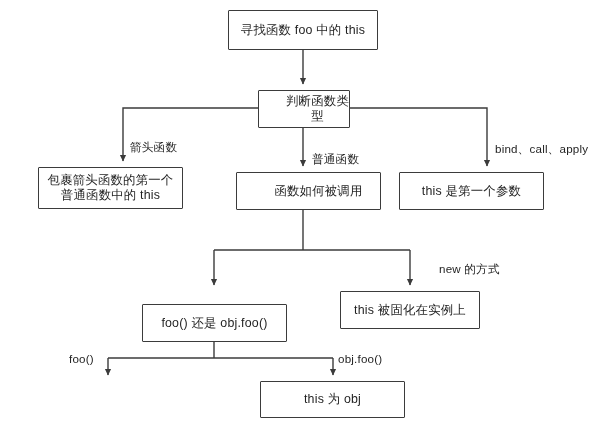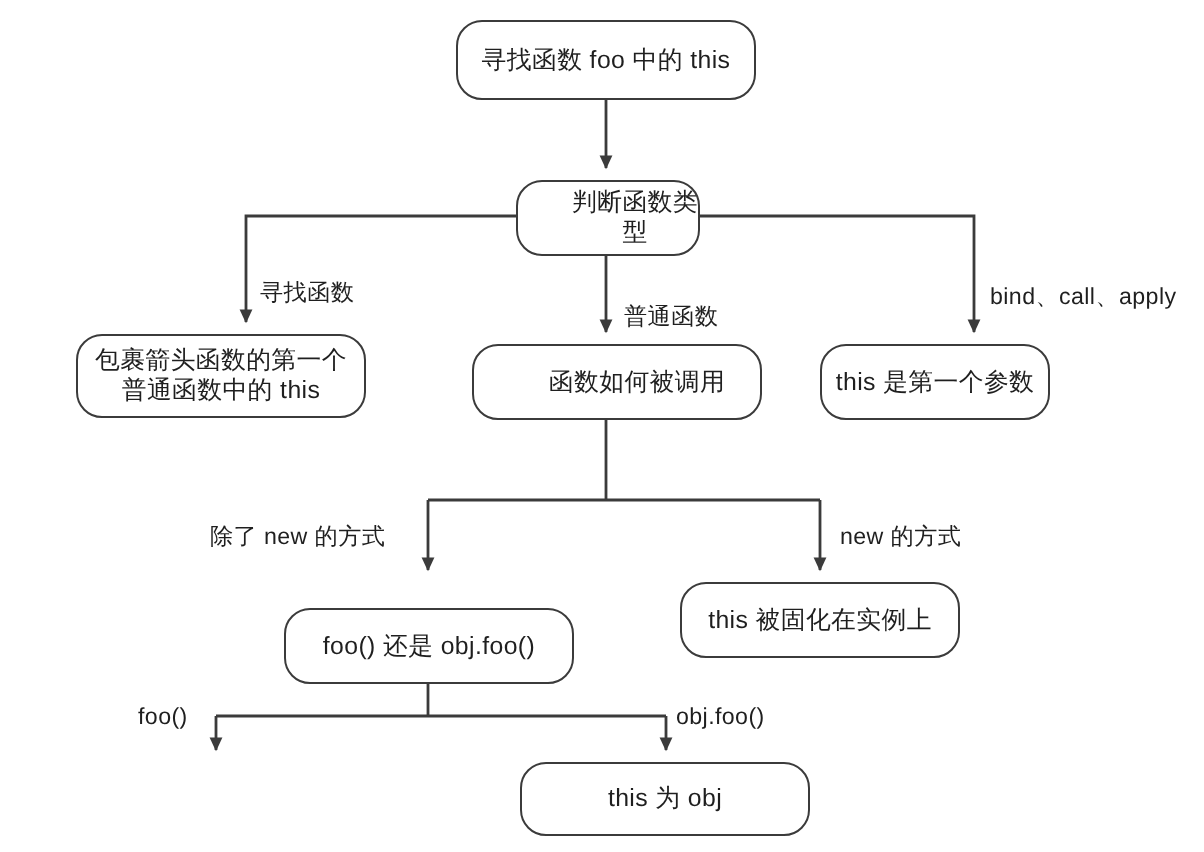--- a/index.html
+++ b/index.html
@@ -19,21 +19,21 @@
     position: absolute;
     left: 0;
     top: 0;
     width: 602px;
     height: 426px;
   }
   .node {
     position: absolute;
     box-sizing: border-box;
     border: 1.4px solid #3b3b3b;
-    border-radius: 13px;
+    border-radius: 1px;
     background: #ffffff;
     color: #1f1f1f;
     font-size: 12.4px;
     line-height: 15px;
     display: flex;
     align-items: center;
     justify-content: center;
     text-align: center;
     letter-spacing: 0.2px;
     white-space: pre-line;
@@ -85,36 +85,35 @@
 
   <div class="node" style="left:228px; top:10px; width:150px; height:40px;">寻找函数 foo 中的 this</div>
 
   <div class="node" style="left:258px; top:90px; width:92px; height:38px;padding-left:27px;">判断函数类型</div>
 
   <div class="node" style="left:38px; top:167px; width:145px; height:42px;">包裹箭头函数的第一个
 普通函数中的 this</div>
 
   <div class="node" style="left:236px; top:172px; width:145px; height:38px;padding-left:20px;">函数如何被调用</div>
 
-  <div class="node" style="left:410px; top:172px; width:115px; height:38px;">this 是第一个参数</div>
+  <div class="node" style="left:399px; top:172px; width:145px; height:38px;">this 是第一个参数</div>
 
   <div class="node" style="left:142px; top:291px; width:145px; height:38px;margin-top:13px;">foo() 还是 obj.foo()</div>
 
   <div class="node" style="left:340px; top:291px; width:140px; height:38px;">this 被固化在实例上</div>
 
 
   <div class="node" style="left:260px; top:381px; width:145px; height:37px;">this 为 obj</div>
 
-  <div class="edge-label" style="left:130px; top:140px;">寻找函数</div>
+  <div class="edge-label" style="left:130px; top:140px;">箭头函数</div>
 
   <div class="edge-label" style="left:312px; top:152px;">普通函数</div>
 
   <div class="edge-label" style="left:495px; top:142px;">bind、call、apply</div>
 
-  <div class="edge-label" style="left:105px; top:262px;">除了 new 的方式</div>
 
-  <div class="edge-label" style="left:420px; top:262px;">new 的方式</div>
+  <div class="edge-label" style="left:439px; top:262px;">new 的方式</div>
 
   <div class="edge-label" style="left:69px; top:352px;">foo()</div>
 
   <div class="edge-label" style="left:338px; top:352px;">obj.foo()</div>
 
 </div>
 
 </body></html>

